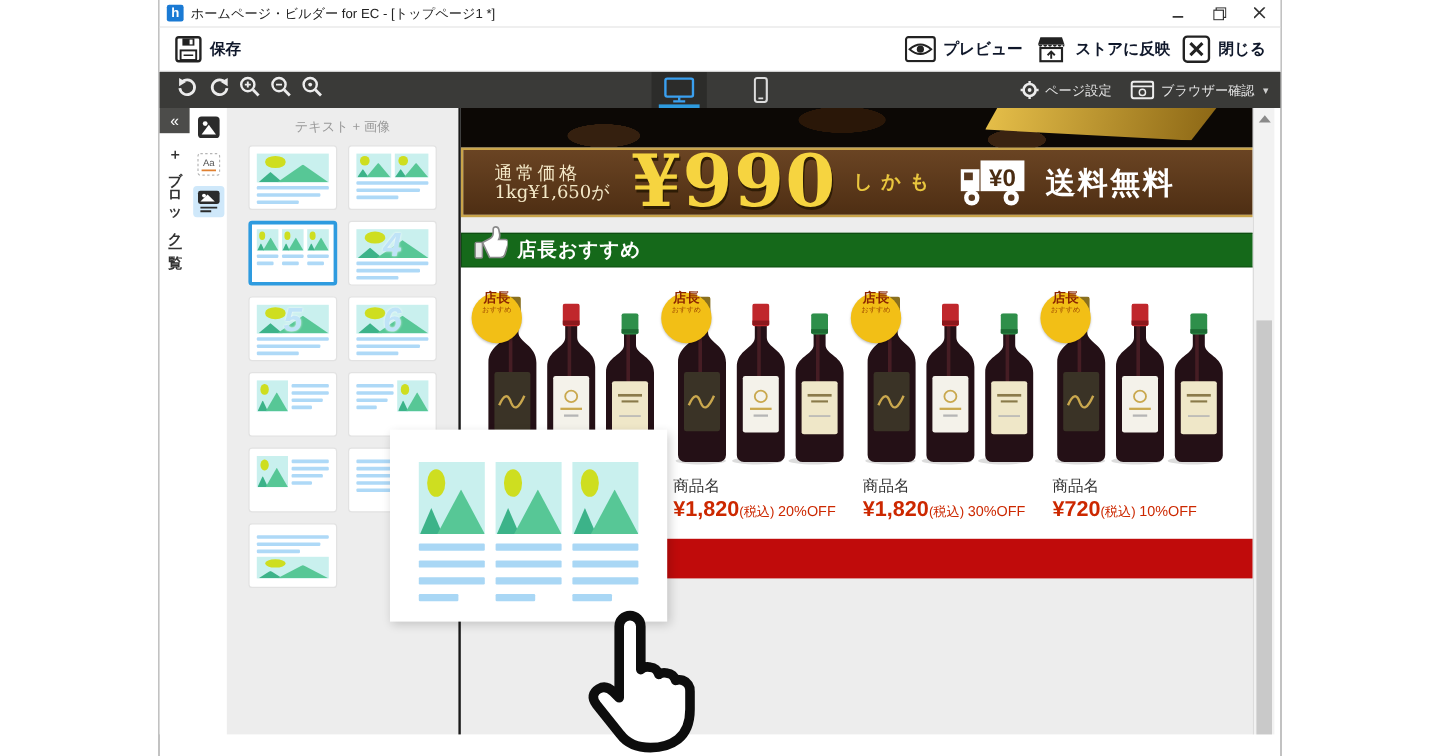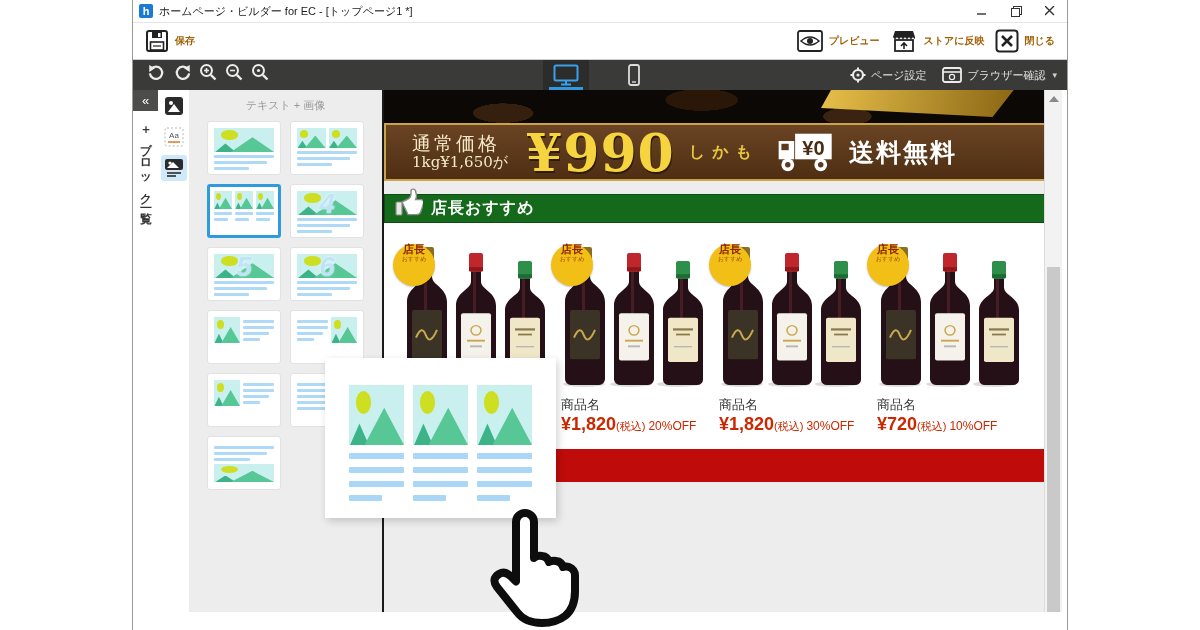--- a/index.html
+++ b/index.html
@@ -20,21 +20,21 @@
   .win-btn { width:34px; height:22px; display:flex; align-items:center; justify-content:center; }
   .win-btn svg { display:block; }
 
   
   #menubar { height:18px; display:flex; align-items:center; padding-left:8px; background:#fff; }
   .menu-item { font-size:11px; color:#222; margin-right:18px; cursor:default; }
 
   
   #toolbar { height:38px; display:flex; align-items:center; padding:0 12px;
     background:#fff; border-top:1px solid #e5e5e5; border-bottom:1px solid #cfcfcf; }
-  .tb-btn { display:flex; align-items:center; gap:6px; font-size:10px; color:#a16207; font-weight:bold; }
+  .tb-btn { display:flex; align-items:center; gap:6px; font-size:13px; color:#0f172a; font-weight:bold; }
   #tb-right { margin-left:auto; display:flex; align-items:center; gap:10px; }
 
   
   #editbar { position:relative; height:30px; background:#3a3a38; display:flex; padding:0 10px; }
   .eb-icon { display:flex; align-items:center; justify-content:center; width:26px; height:24px; }
   #eb-center { position:absolute; left:50%; top:0; transform:translateX(-50%); height:30px;
     display:flex; align-items:center; gap:22px; }
   .dev-tile { position:relative; width:46px; height:30px; display:flex; align-items:center; justify-content:center; }
   .dev-tile.active { background:#2c2c2a; }
   .dev-underline { position:absolute; left:6px; bottom:0; width:34px; height:3px; background:#2e9bdf; }
@@ -85,23 +85,23 @@
   #hero { position:absolute; left:0; top:0; width:662px; height:33px; background:#0c0805;
     background-image:radial-gradient(ellipse 50px 16px at 18% 70%, #35200f 0 60%, transparent 61%),
                      radial-gradient(ellipse 60px 18px at 48% 30%, #2a1708 0 60%, transparent 61%),
                      radial-gradient(ellipse 40px 14px at 70% 80%, #3a2311 0 60%, transparent 61%); }
   #hero-gold { position:absolute; right:30px; top:-3px; width:195px; height:30px;
     background:linear-gradient(100deg,#e7c04a,#8a6514); clip-path:polygon(6% 0,100% 0,88% 100%,0 70%); }
   #banner { position:absolute; left:0; top:33px; width:662px; height:58px;
     background:linear-gradient(#6a4423,#4e2e13); border:2px solid #c9a44a;
     display:flex; align-items:center; }
   #banner-left { margin-left:26px; font-family:"DejaVu Serif", serif; color:#f4e9c8; line-height:1.1; }
-  #bn-l1 { font-size:19px; letter-spacing:3px; }
+  #bn-l1 { font-size:15px; letter-spacing:3px; }
   #bn-l2 { font-size:15px; }
-  #bn-price { font-family:"DejaVu Serif", serif; font-weight:bold; font-size:52px; color:#f6d440;
+  #bn-price { font-family:"DejaVu Serif", serif; font-weight:bold; font-size:60px; color:#f6d440;
     margin-left:18px; text-shadow:1px 2px 0 #2e1c05; letter-spacing:1px; }
   #bn-and { font-family:"DejaVu Serif", serif; font-weight:bold; font-size:16px; color:#e9c63e;
     letter-spacing:7px; margin-left:14px; }
   #bn-truck { margin-left:16px; }
   #bn-free { font-size:25px; font-weight:bold; color:#fff; letter-spacing:2px; margin-left:10px; }
 
   #bar-green { position:absolute; left:0; top:104px; width:662px; height:29px; background:#15691a;
     border:1px solid #0e4d12; display:flex; align-items:center; }
   #thumb-icon { position:absolute; left:8px; top:-7px; }
   .bar-title { color:#fff; font-weight:bold; font-size:16px; margin-left:46px; letter-spacing:1px; }

